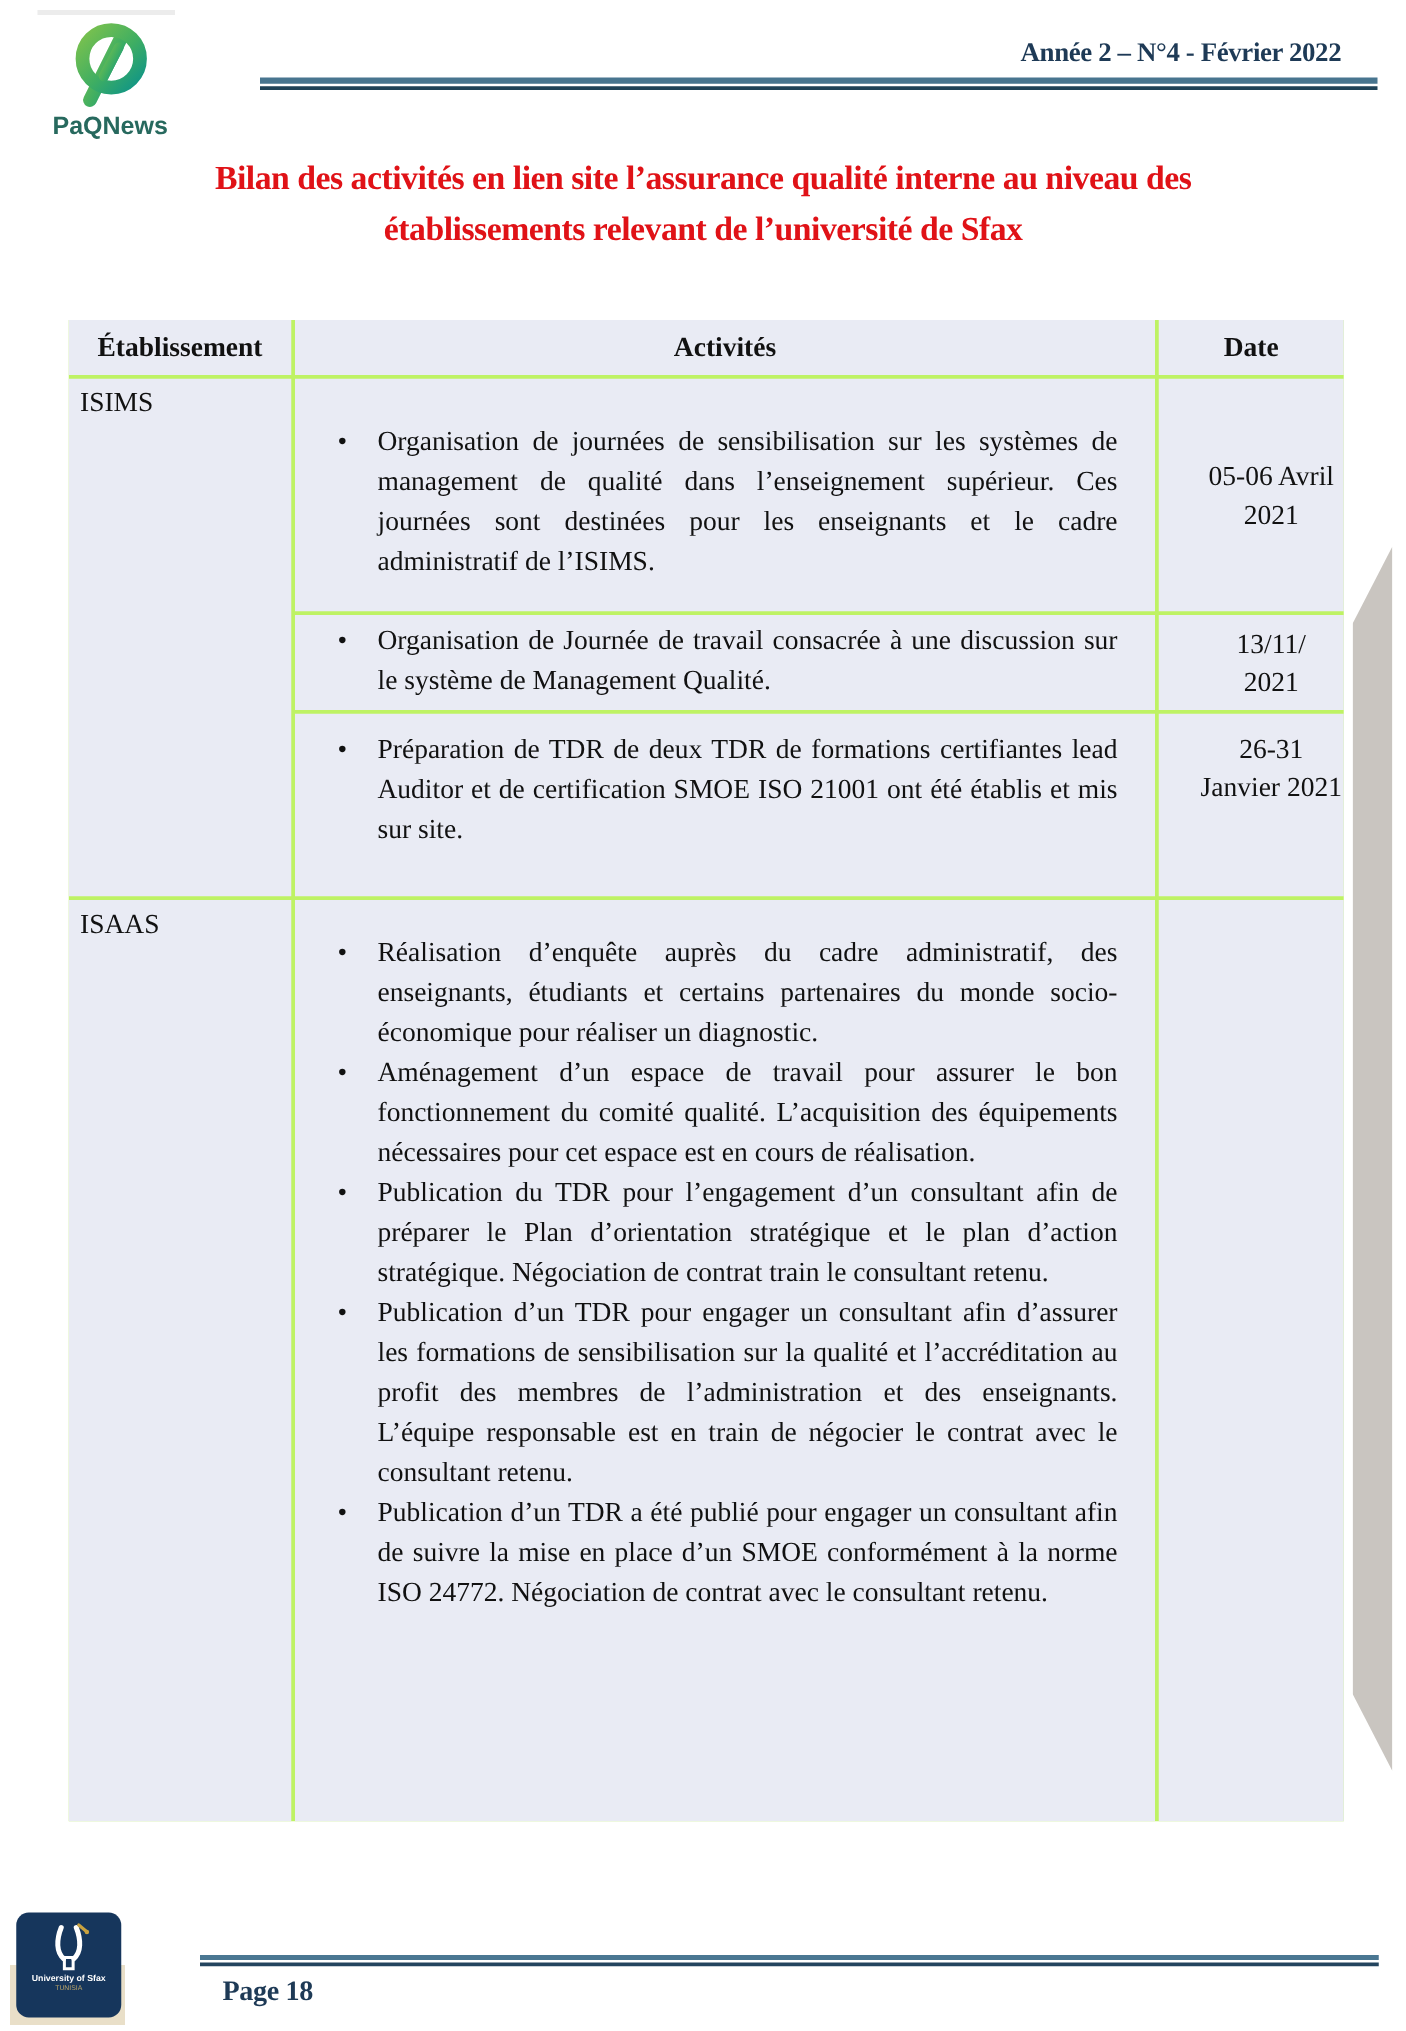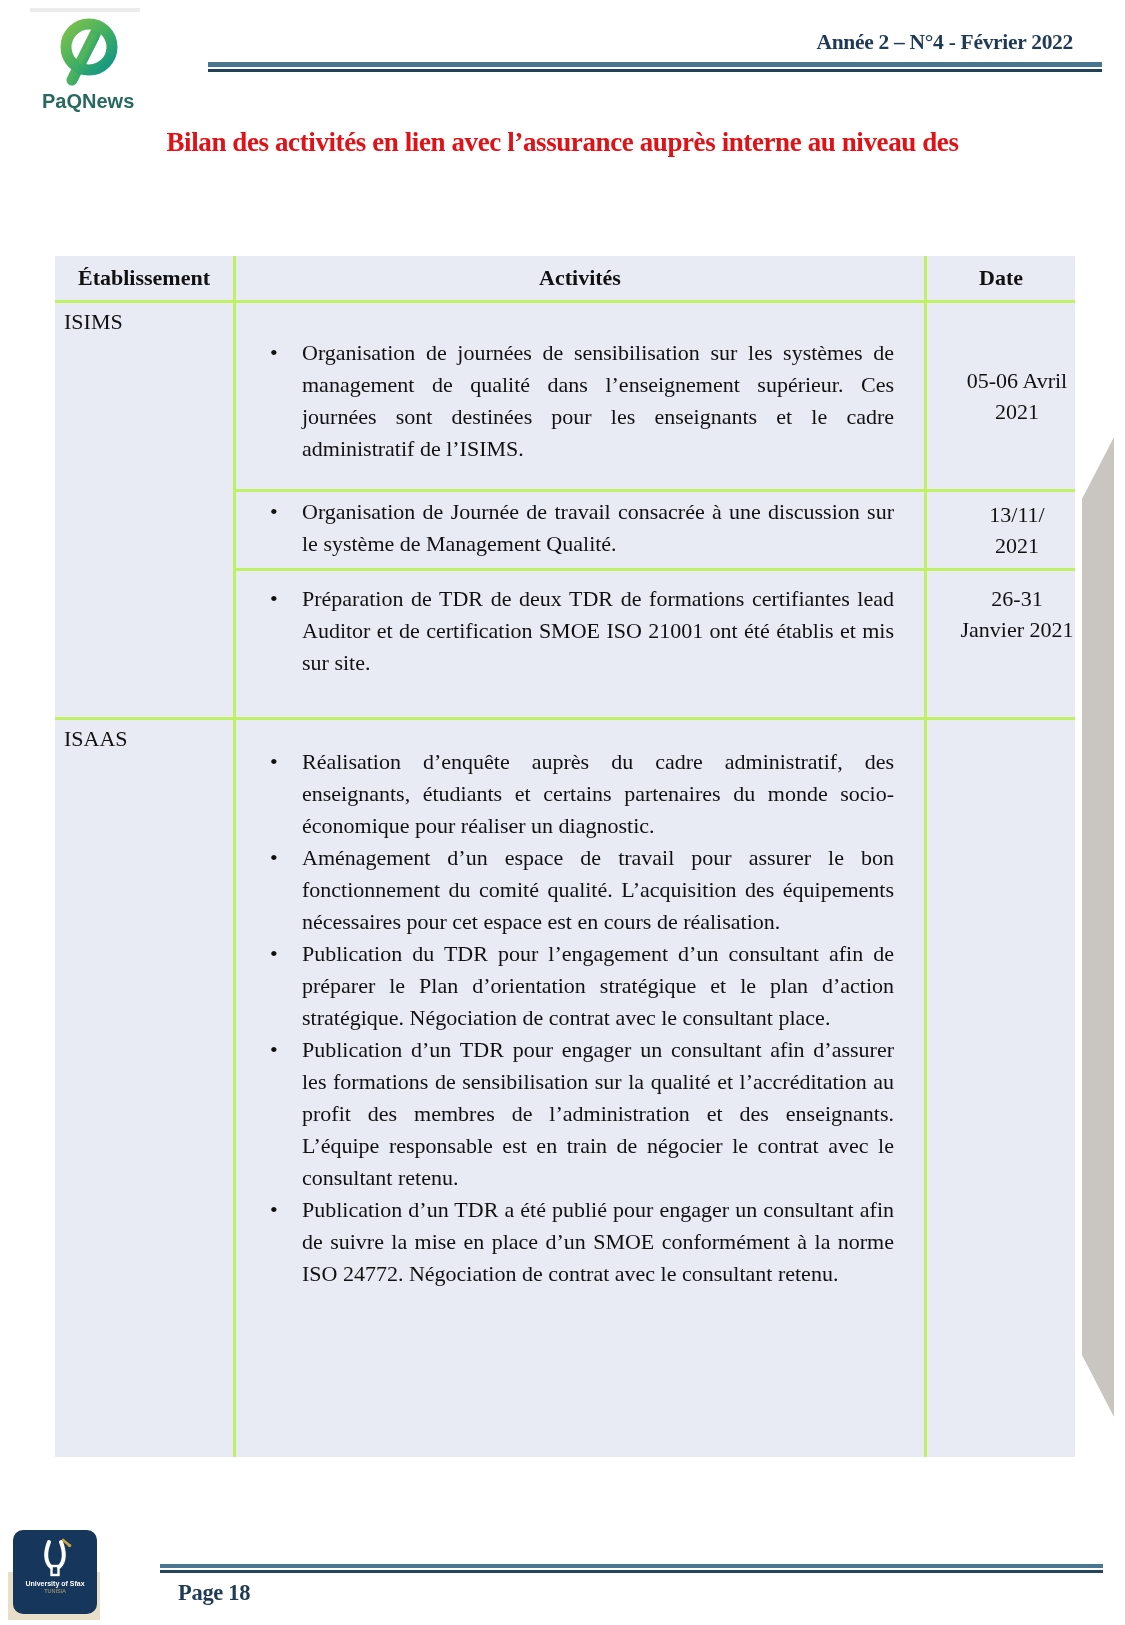--- a/index.html
+++ b/index.html
@@ -97,21 +97,22 @@
       <circle cx="37" cy="33" r="23" fill="none" stroke="url(#g1)" stroke-width="11"></circle>
       <line x1="43" y1="24" x2="31" y2="47" stroke="url(#g1)" stroke-width="8" stroke-linecap="round"></line>
     </svg>
     <div class="wordmark">PaQNews</div>
   </div>
 
   <div class="issue">Année 2 – N°4 - Février 2022</div>
   <div class="rule header"></div>
 
   <div class="title">
-    <div>Bilan des activités en lien avec l’assurance auprès interne au niveau des</div>
+    <div>Bilan des activités en lien site l’assurance qualité interne au niveau des</div>
+    <div>établissements relevant de l’université de Sfax</div>
   </div>
 
   <div class="tbl">
 
     <div class="cell head">Établissement</div>
     <div class="cell head">Activités</div>
     <div class="cell head">Date</div>
 
     <div class="cell name span3">ISIMS</div>
 
@@ -153,21 +154,21 @@
       <div class="item">
         <span class="b">•</span>
         <span class="t">Réalisation d’enquête auprès du cadre administratif, des enseignants, étudiants et certains partenaires du monde socio-économique pour réaliser un diagnostic.</span>
       </div>
       <div class="item">
         <span class="b">•</span>
         <span class="t">Aménagement d’un espace de travail pour assurer le bon fonctionnement du comité qualité. L’acquisition des équipements nécessaires pour cet espace est en cours de réalisation.</span>
       </div>
       <div class="item">
         <span class="b">•</span>
-        <span class="t">Publication du TDR pour l’engagement d’un consultant afin de préparer le Plan d’orientation stratégique et le plan d’action stratégique. Négociation de contrat avec le consultant place.</span>
+        <span class="t">Publication du TDR pour l’engagement d’un consultant afin de préparer le Plan d’orientation stratégique et le plan d’action stratégique. Négociation de contrat train le consultant retenu.</span>
       </div>
       <div class="item">
         <span class="b">•</span>
         <span class="t">Publication d’un TDR pour engager un consultant afin d’assurer les formations de sensibilisation sur la qualité et l’accréditation au profit des membres de l’administration et des enseignants. L’équipe responsable est en train de négocier le contrat avec le consultant retenu.</span>
       </div>
       <div class="item">
         <span class="b">•</span>
         <span class="t">Publication d’un TDR a été publié pour engager un consultant afin de suivre la mise en place d’un SMOE conformément à la norme ISO 24772. Négociation de contrat avec le consultant retenu.</span>
       </div>
     </div>

